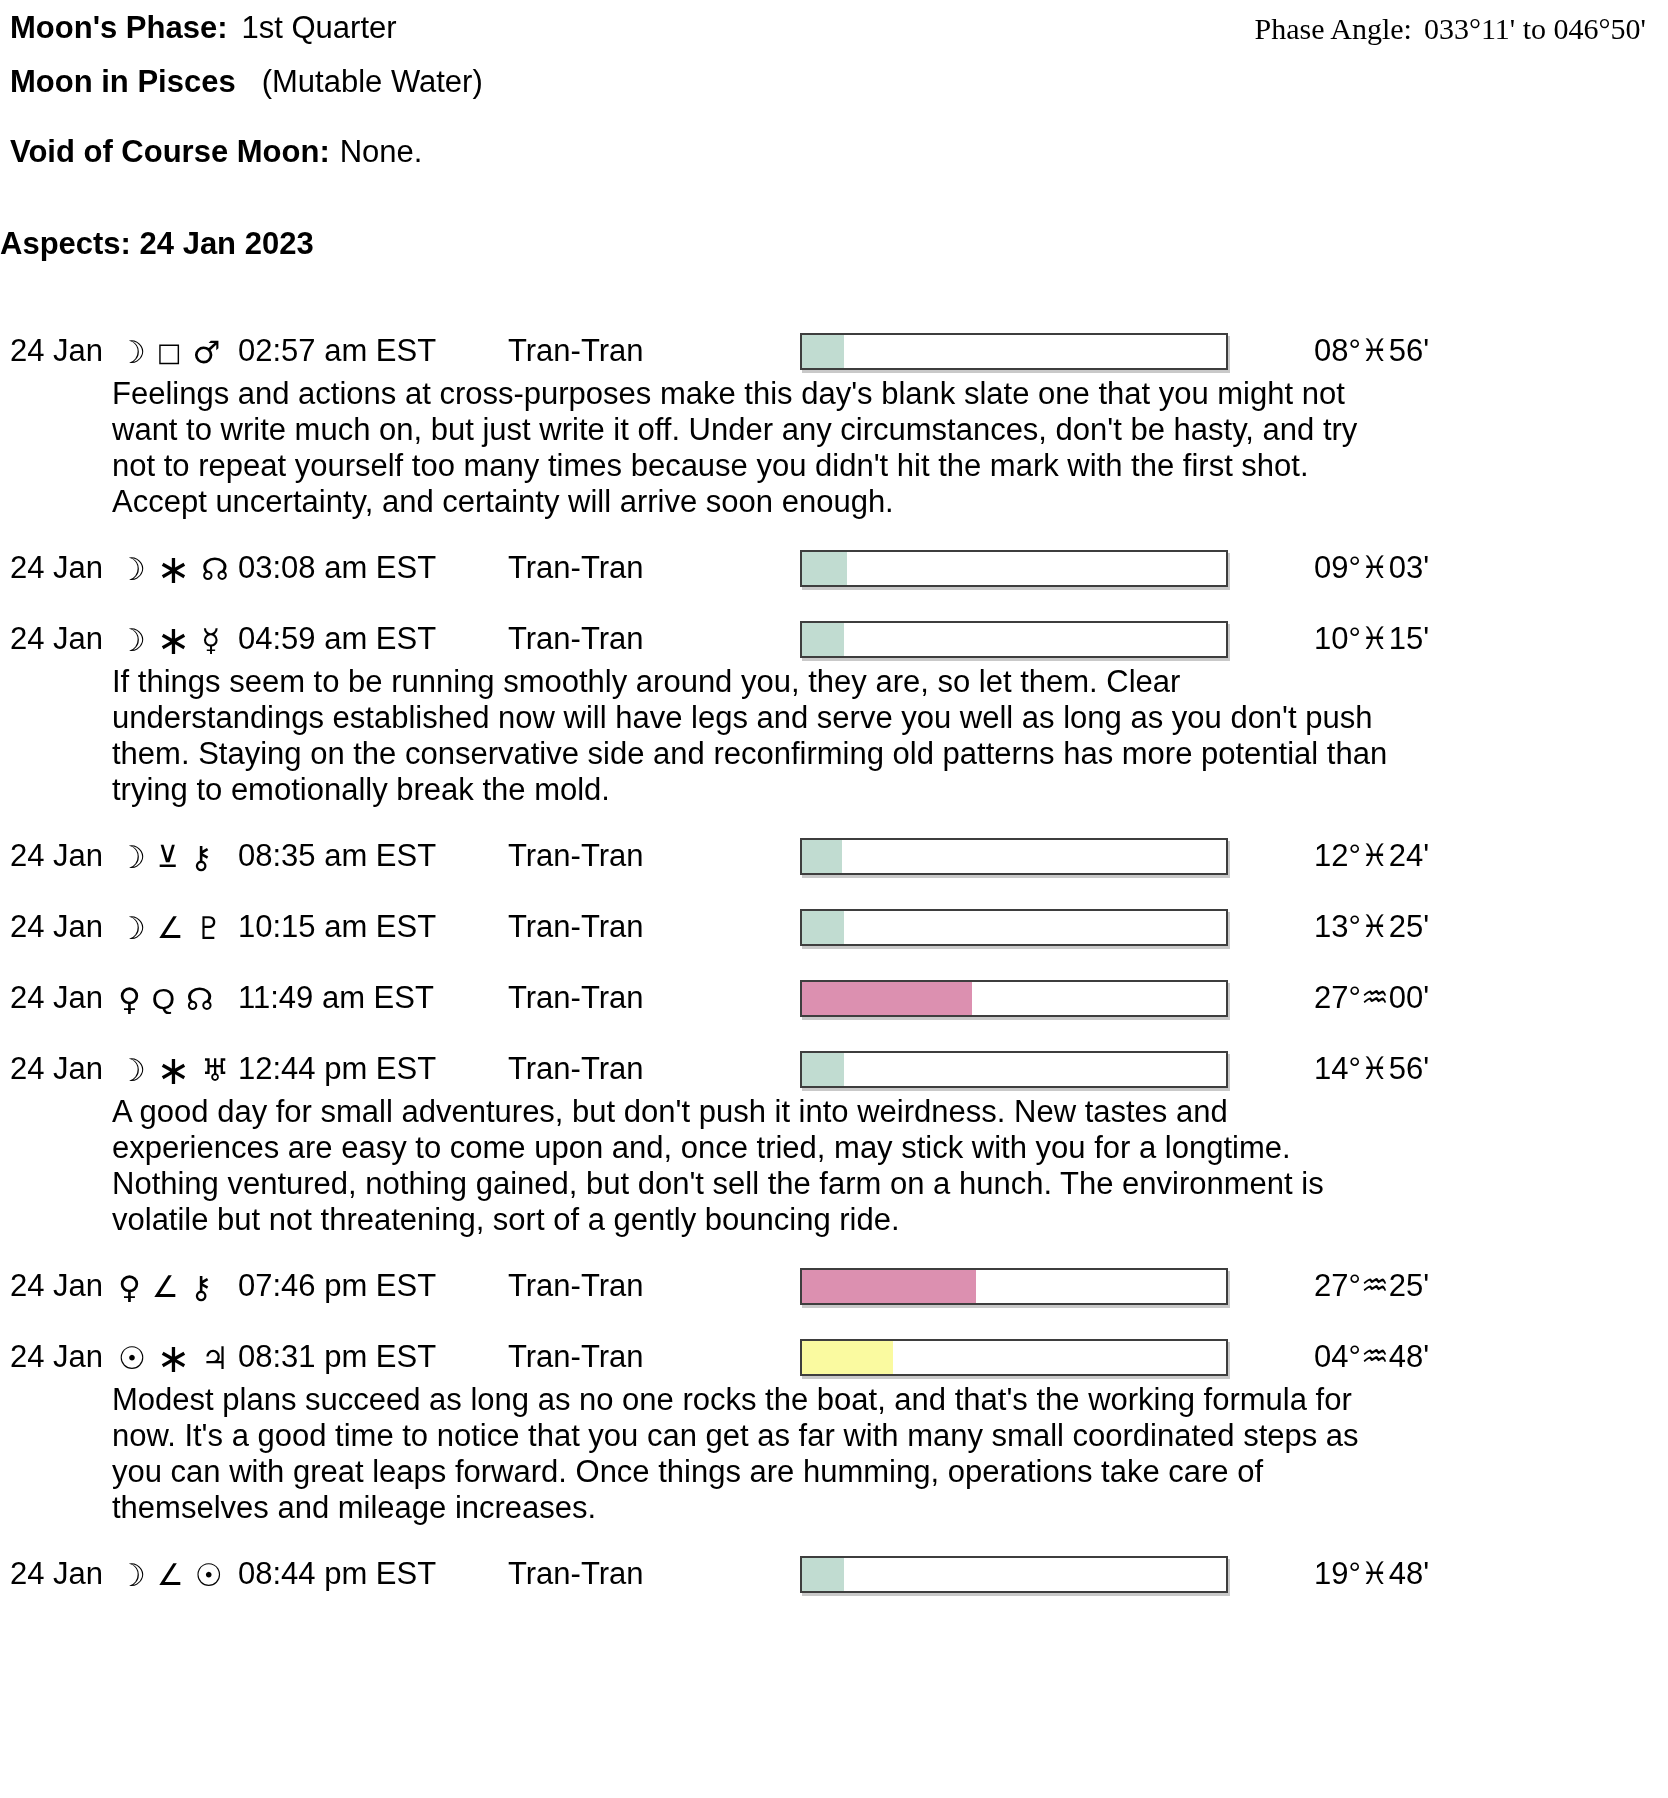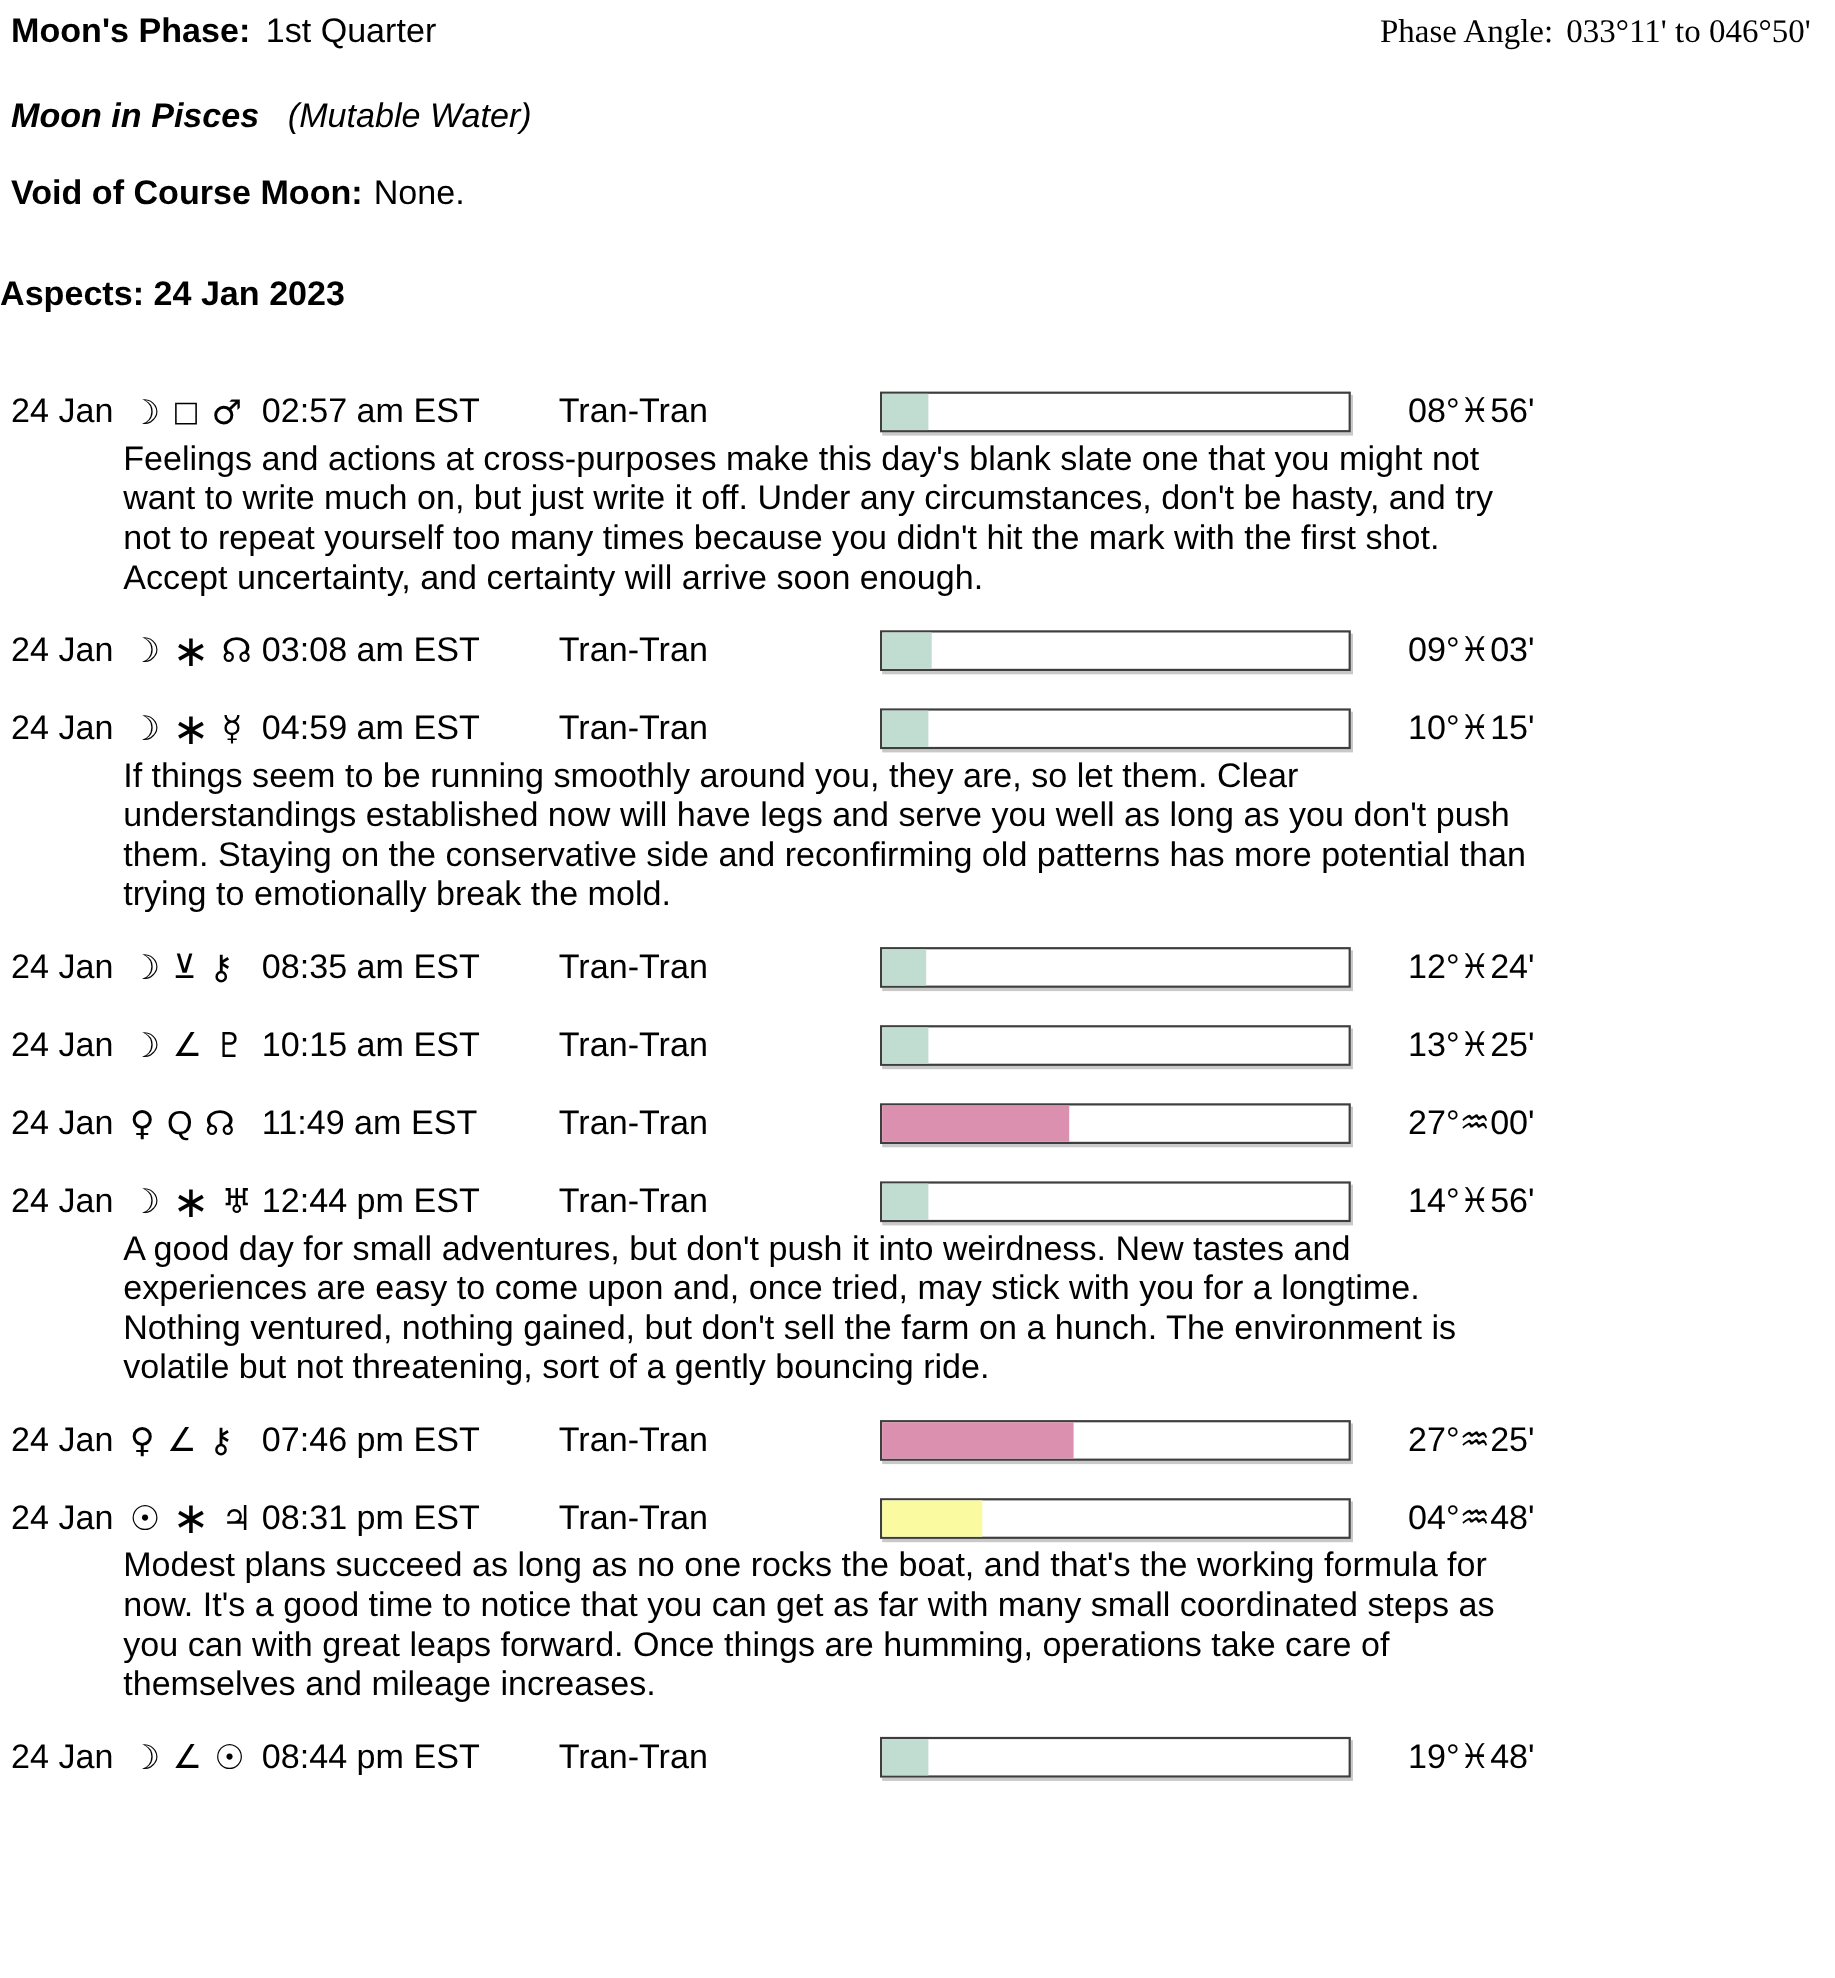--- a/index.html
+++ b/index.html
@@ -6,37 +6,37 @@
   body{
     width:1668px;height:1798px;overflow:hidden;background:#ffffff;color:#000000;
     font-family:"Liberation Sans","DejaVu Sans",sans-serif;font-size:31px;
   }
   .page{position:relative;padding-top:10px;}
   .hline{margin-left:10px;height:36px;line-height:36px;white-space:nowrap;}
   .hline .lbl{font-weight:bold;}
   .hline .val{margin-left:14px;}
   #moon-sign-line .val{margin-left:26px;}
   #voc-line .val{margin-left:10px;}
-  #moon-sign-line{margin-top:41px;font-style:italic;}
+  #moon-sign-line{margin-top:18px;}
   #voc-line{margin-top:34px;}
   .phase-angle{position:absolute;top:12px;right:22px;font-size:30px;white-space:nowrap;font-family:Liberation Serif, serif;}
   .phase-angle .val{margin-left:12px;}
   .heading{margin-top:56px;width:1440px;text-align:left;font-weight:bold;height:36px;line-height:36px;}
   .rows{margin-top:68px;}
   .aspect-group{margin-bottom:27px;}
   .aspect-row{position:relative;height:44px;line-height:42px;white-space:nowrap;text-align:right;}
   .c-date{position:absolute;left:10px;}
   .c-sym{position:absolute;left:118px;top:0;height:44px;display:flex;gap:11px;align-items:center;
          font-family:"DejaVu Sans",sans-serif;}
   .c-time{position:absolute;left:238px;}
   .c-type{position:absolute;left:508px;}
   .c-bar{position:absolute;left:800px;top:3px;width:424px;height:33px;background:#ffffff;
          border:2px solid #3e3e3e;box-shadow:2px 3px 0 #c9c9c9;}
   .c-fill{display:block;height:100%;width:0;}
-  .c-deg{position:absolute;left:1280px;}
+  .c-deg{position:absolute;left:1314px;}
   .aspect-desc{margin:2px 0 25px 112px;line-height:36px;white-space:pre-line;max-width:1400px;}
   .sym{display:inline-block;}
   [data-name="square-icon"]{font-size:26px;}
   [data-name="sextile-icon"]{font-size:40px;}
   [data-name="semi-sextile-icon"]{font-size:30px;}
   [data-name="semi-square-icon"]{font-size:30px;}
   [data-name="quintile-icon"]{font-family:"Liberation Sans",sans-serif;font-size:30px;}
 </style>
 </head>
 <body>

